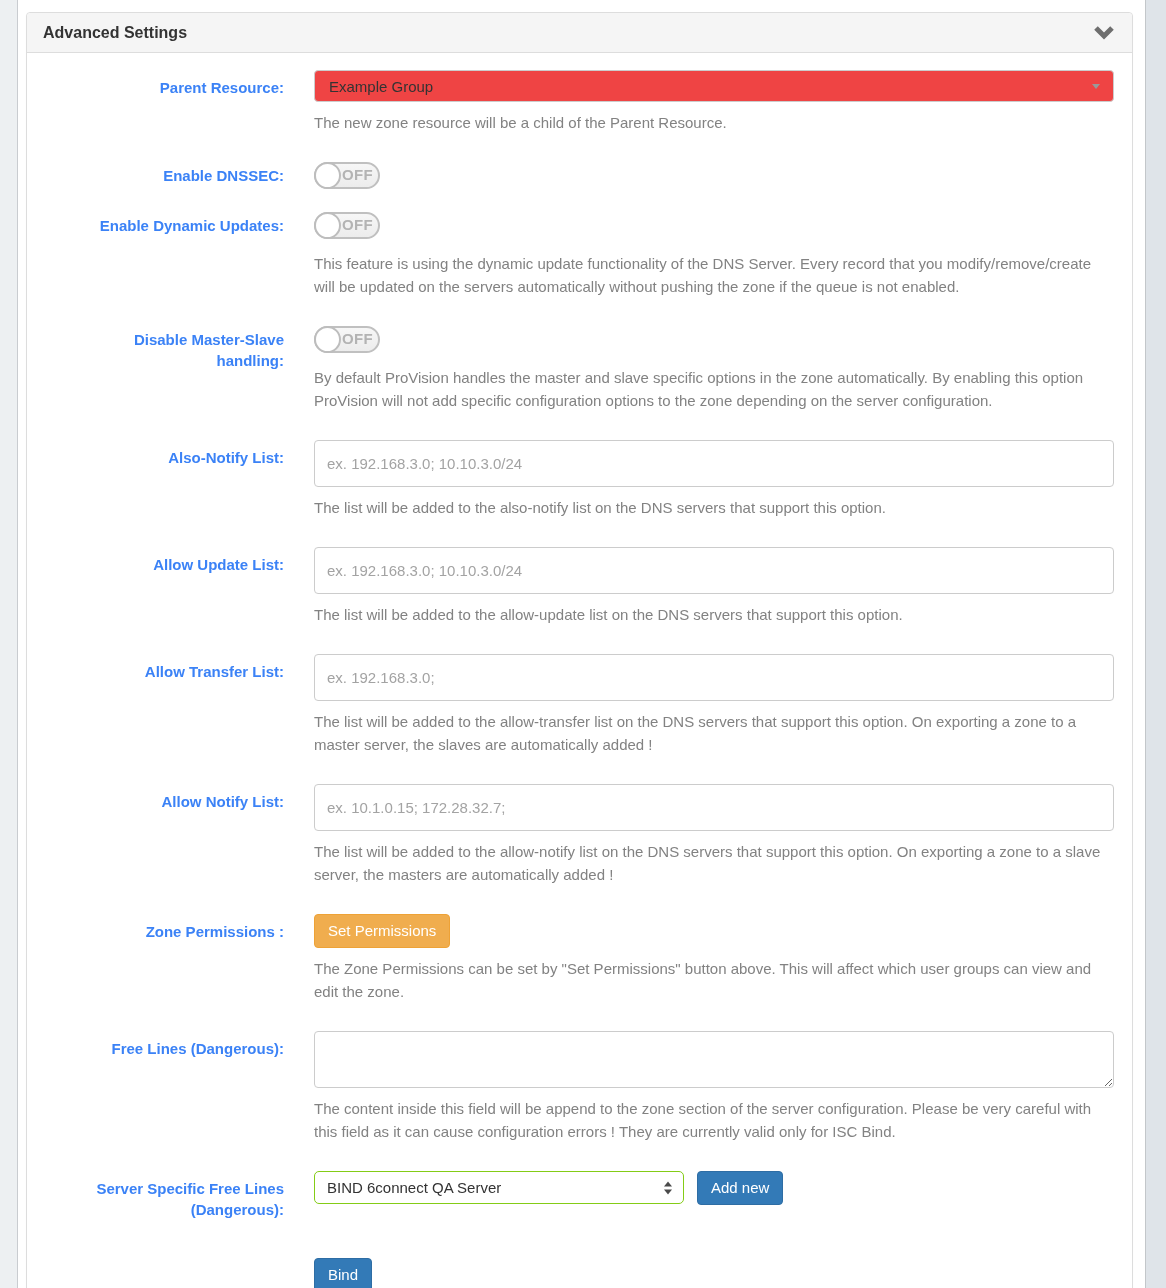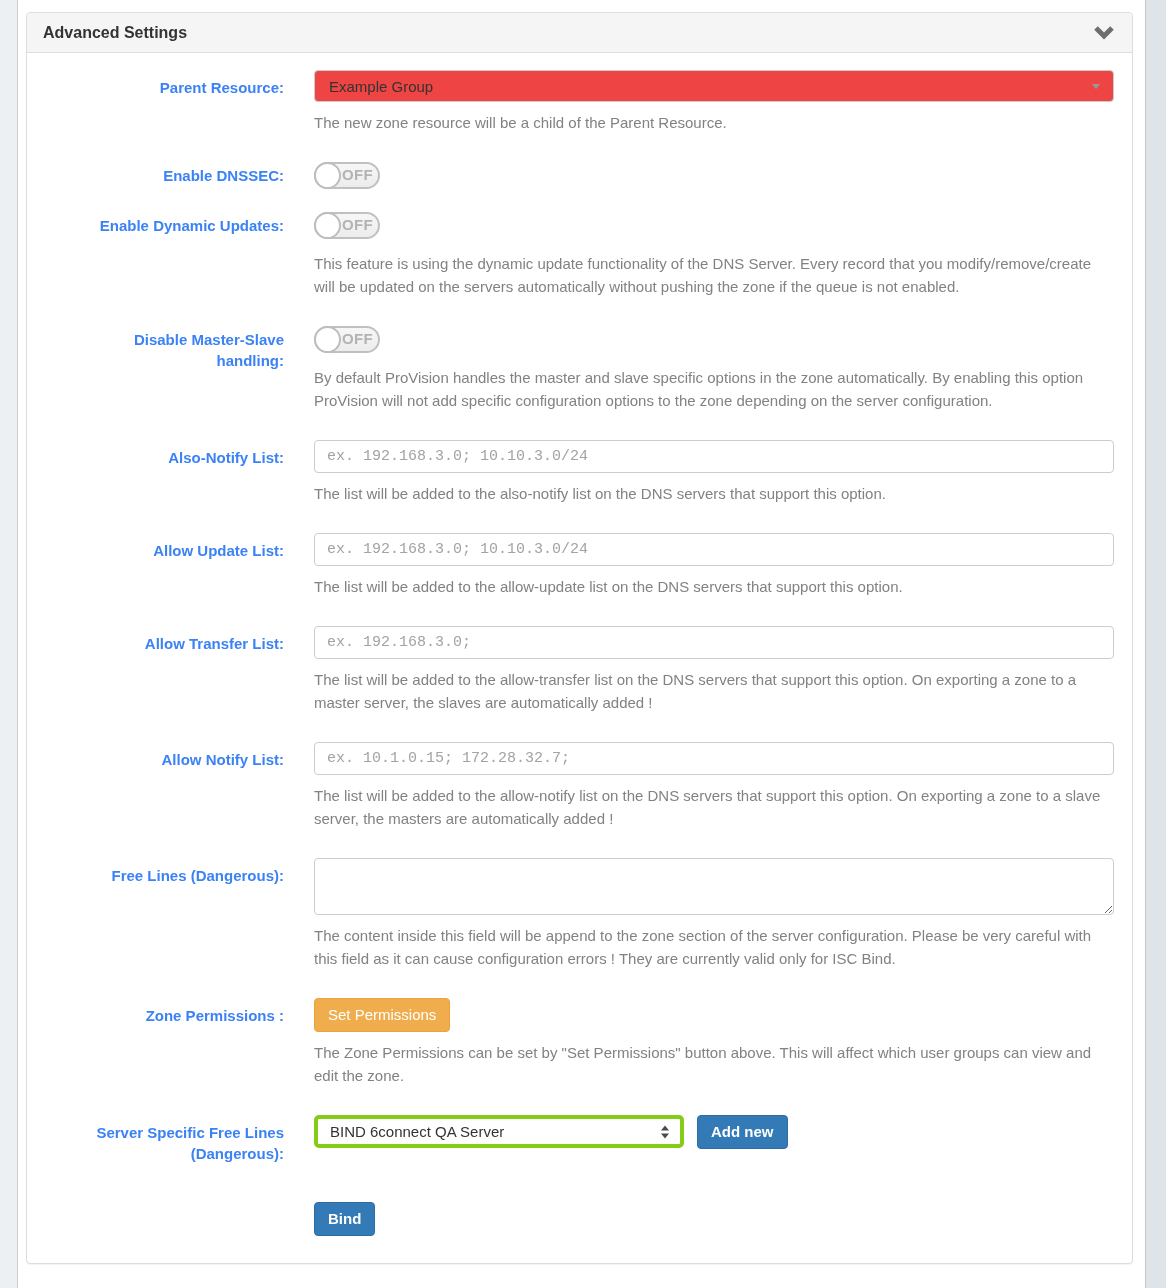--- a/index.html
+++ b/index.html
@@ -71,21 +71,21 @@
     width: 100%;
     font-family: "Liberation Sans", "DejaVu Sans", sans-serif;
     font-size: 15px;
     color: #555;
     border: 1px solid #ccc;
     border-radius: 4px;
     background: #fff;
     padding: 6px 12px;
     outline: none;
   }
-  .text-input { height: 33px; font-family: Liberation Mono, monospace; }
+  .text-input { height: 47px; }
   .text-input::placeholder, .free-textarea::placeholder { color: #a3a3a3; opacity: 1; }
   .free-textarea { height: 57px; resize: both; display: block; }
 
   
   .dropdown-box {
     width: 100%; height: 32px;
     border: 1px solid #ccc; border-radius: 4px;
     background: #ef4444;
     display: flex; align-items: center;
     padding: 0 14px;
@@ -128,27 +128,27 @@
     font-family: "Liberation Sans", "DejaVu Sans", sans-serif;
     font-size: 15px;
     border-radius: 4px;
     padding: 6px 13px;
     cursor: pointer;
     line-height: 20px;
     border: 1px solid transparent;
     color: #fff;
   }
   .btn-warning { background: #f0ad4e; border-color: #eea236; }
-  .btn-primary { background: #337ab7; border-color: #2e6da4; font-weight: bold; }
+  .btn-primary { background: #337ab7; border-color: #2e6da4; font-weight: normal; }
 
   
   .select-row { display: flex; align-items: flex-start; }
   .select-box {
     width: 370px; height: 33px;
-    border: 4px solid #84cc16; border-radius: 5px;
+    border: 1px solid #84cc16; border-radius: 5px;
     background: #fff;
     display: flex; align-items: center;
     padding: 0 40px 0 12px;
     font-size: 15px; color: #333;
     cursor: pointer;
     position: relative;
   }
   .select-arrows {
     position: absolute; right: 11px; top: 50%;
     transform: translateY(-50%);
@@ -256,32 +256,32 @@
 
     <div class="form-row">
       <div class="label-col">Allow Notify List:</div>
       <div class="control-col">
         <input class="text-input" type="text" placeholder="ex. 10.1.0.15; 172.28.32.7;" style="">
         <div class="help-text">The list will be added to the allow-notify list on the DNS servers that support this option. On exporting a zone to a slave server, the masters are automatically added !</div>
       </div>
     </div>
 
     <div class="form-row">
+      <div class="label-col">Zone Permissions :</div>
+      <div class="control-col">
+        <button class="btn btn-warning">Set Permissions</button>
+        <div class="help-text">The Zone Permissions can be set by "Set Permissions" button above. This will affect which user groups can view and edit the zone.</div>
+      </div>
+    </div>
+
+    <div class="form-row">
       <div class="label-col">Free Lines (Dangerous):</div>
       <div class="control-col">
         <textarea class="free-textarea" style=""></textarea>
         <div class="help-text">The content inside this field will be append to the zone section of the server configuration. Please be very careful with this field as it can cause configuration errors ! They are currently valid only for ISC Bind.</div>
-      </div>
-    </div>
-
-    <div class="form-row">
-      <div class="label-col">Zone Permissions :</div>
-      <div class="control-col">
-        <button class="btn btn-warning">Set Permissions</button>
-        <div class="help-text">The Zone Permissions can be set by "Set Permissions" button above. This will affect which user groups can view and edit the zone.</div>
       </div>
     </div>
 
     <div class="form-row">
       <div class="label-col">Server Specific Free Lines (Dangerous):</div>
       <div class="control-col">
         <div class="select-row">
           <div class="select-box">
             <span>BIND 6connect QA Server</span>
             <span class="select-arrows">

